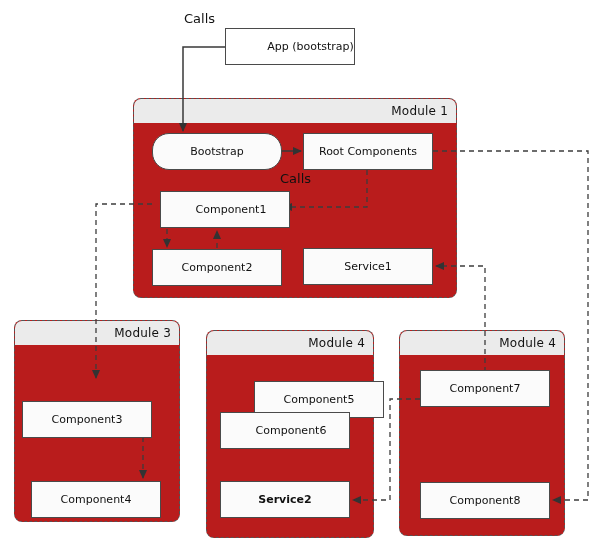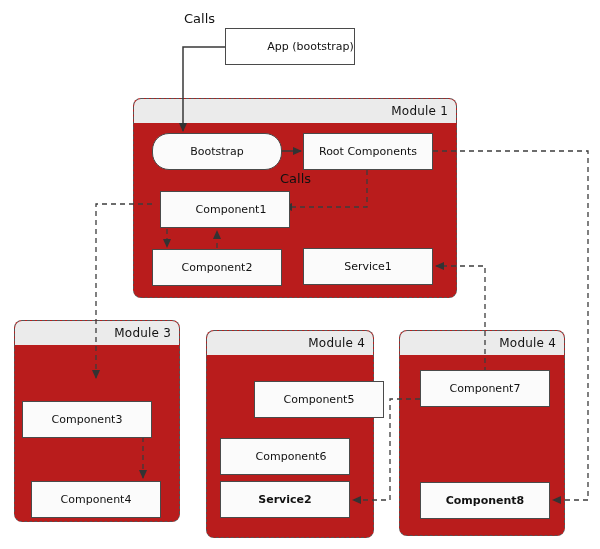--- a/index.html
+++ b/index.html
@@ -141,32 +141,32 @@
   </div>
 
   <div class="node" style="left:31px; top:481px;">
     <span>Component4</span>
   </div>
 
   <div class="node" style="left:220px; top:381px;margin-left:34px;">
     <span>Component5</span>
   </div>
 
-  <div class="node" style="left:220px; top:438px;padding-left:12px;">
+  <div class="node" style="left:220px; top:412px;padding-left:12px;">
     <span>Component6</span>
   </div>
 
   <div class="node" style="left:220px; top:481px;font-weight:bold;">
     <span>Service2</span>
   </div>
 
   <div class="node" style="left:420px; top:370px;">
     <span>Component7</span>
   </div>
 
-  <div class="node" style="left:420px; top:482px;font-weight:bold;">
+  <div class="node" style="left:420px; top:482px;">
     <span>Component8</span>
   </div>
 
   <div class="floating-label" style="left:184px; top:11px;">Calls</div>
   <div class="floating-label" style="left:280px; top:171px;">Calls</div>
 
 </div>
 
 </body></html>

